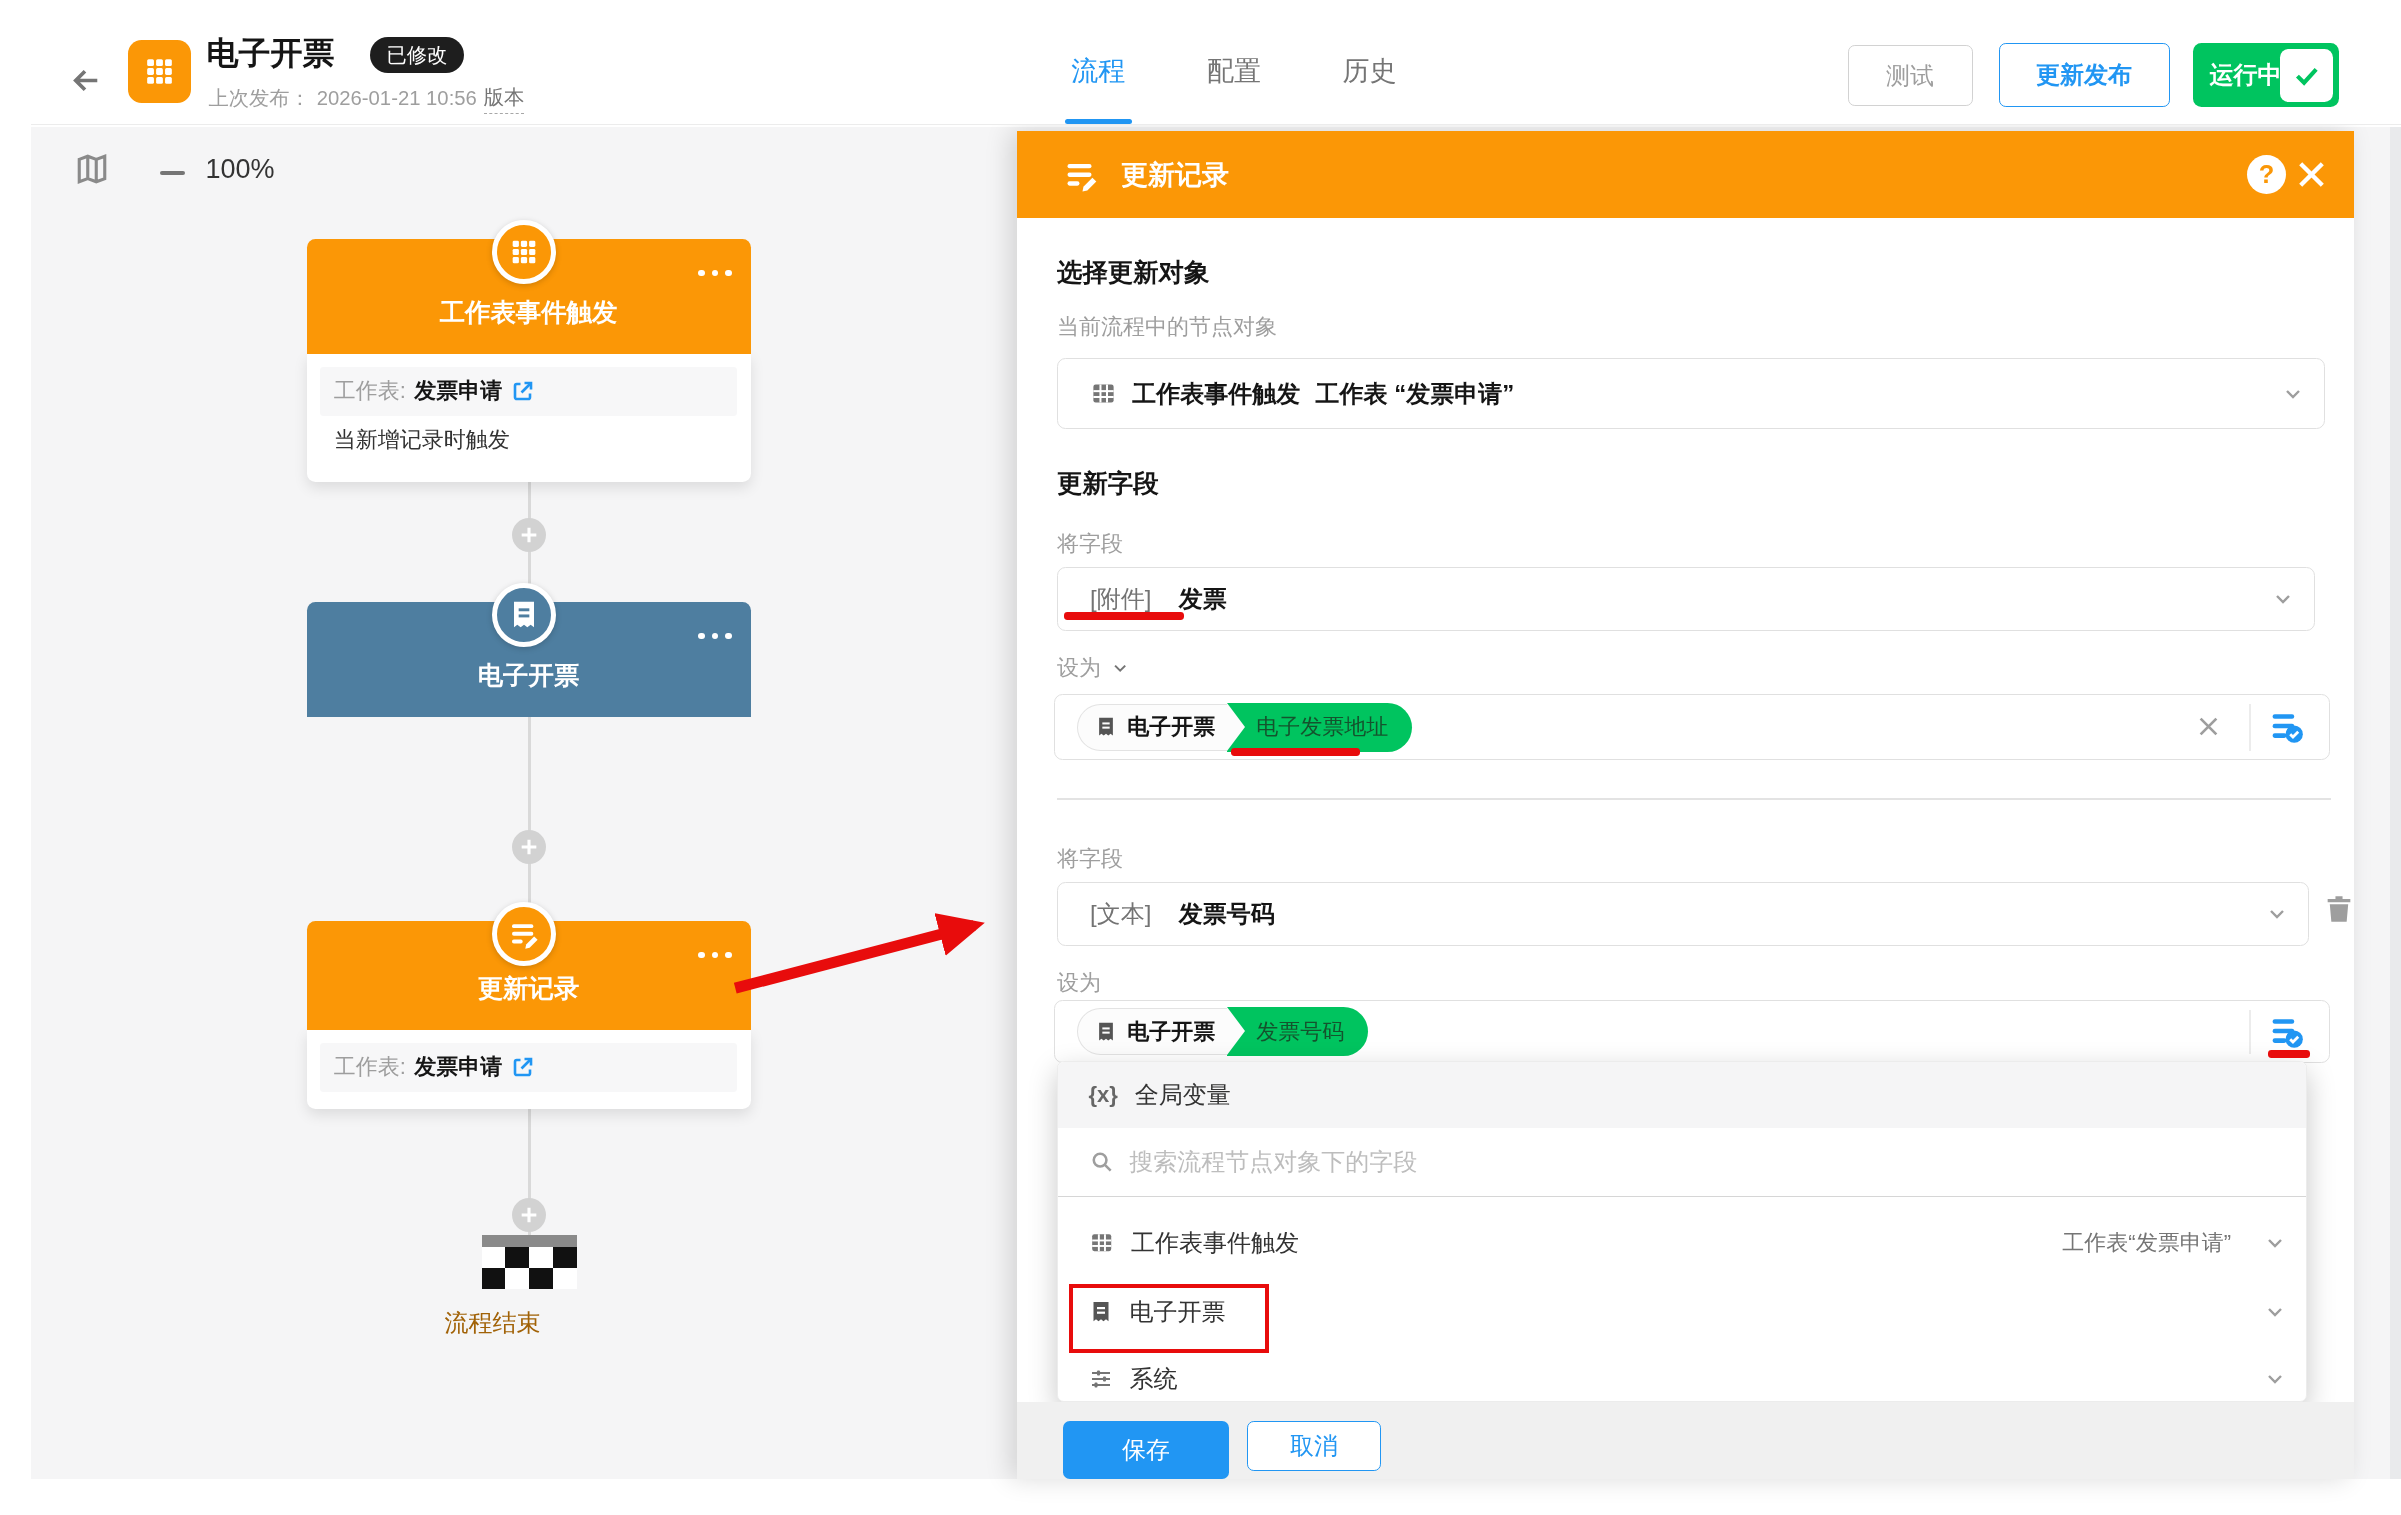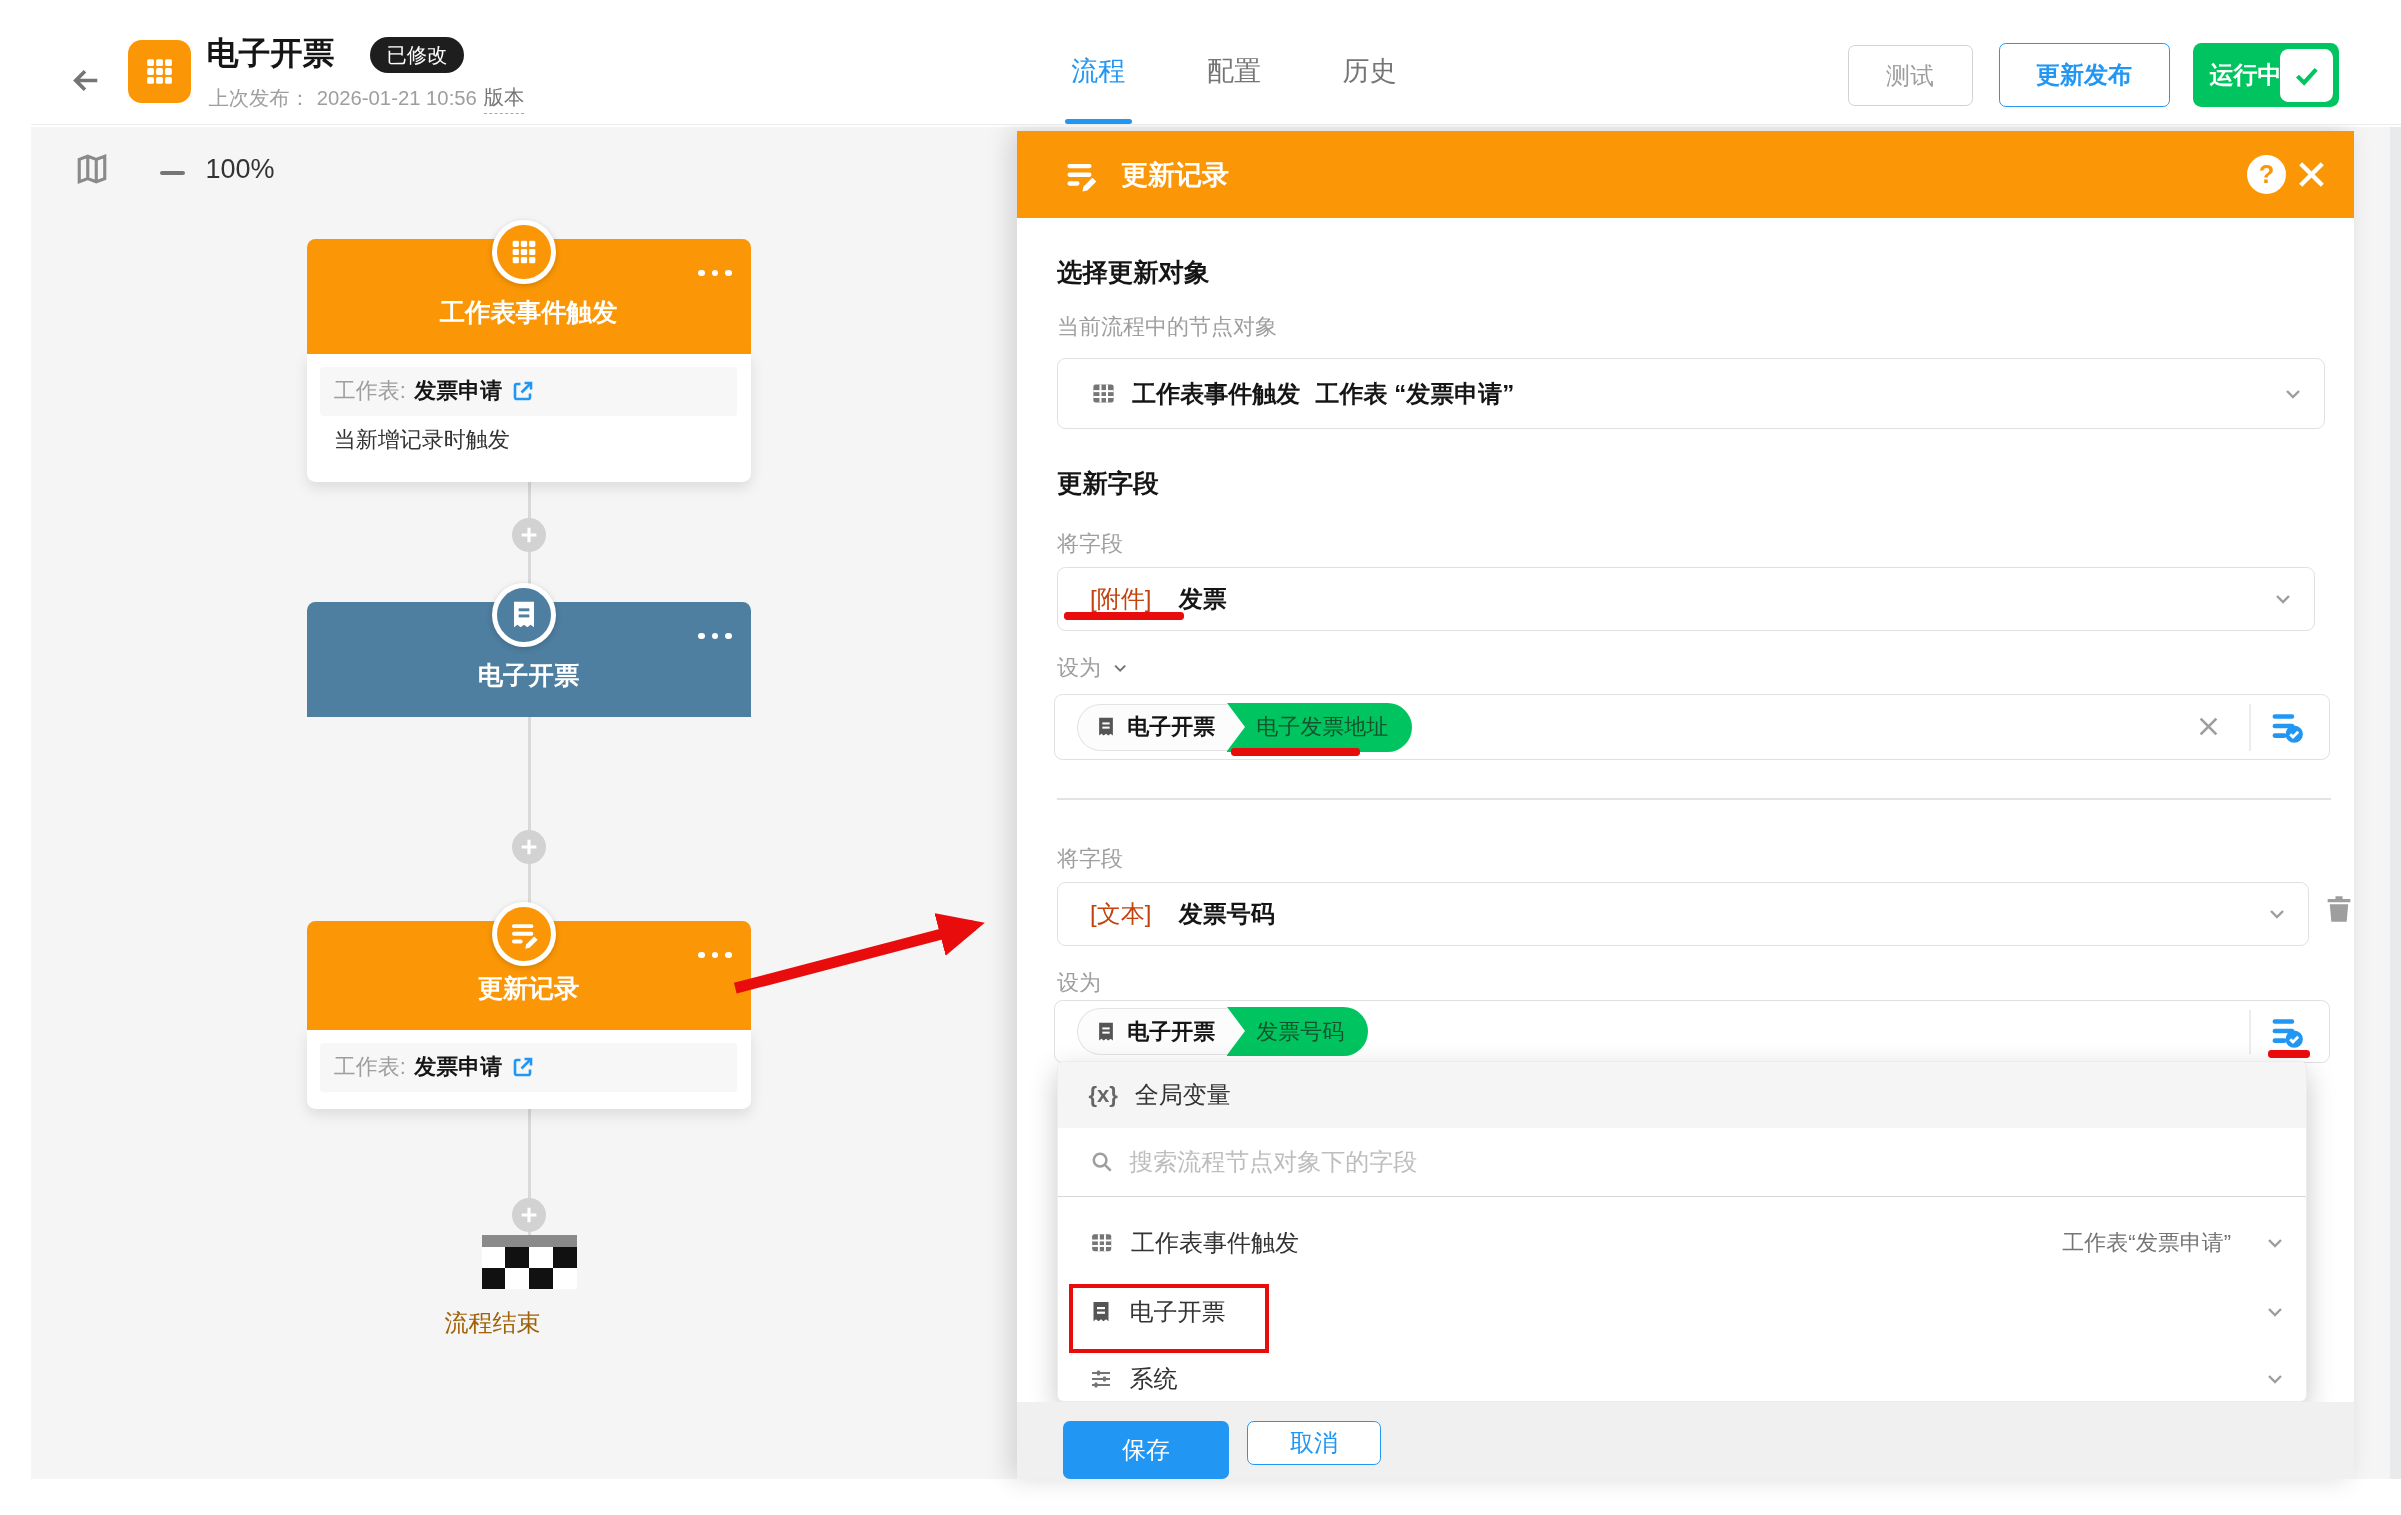--- a/index.html
+++ b/index.html
@@ -57,21 +57,21 @@
   
   .panel { left:1017px; top:131px; width:1337px; height:1348px; background:#fff; box-shadow:-6.8px 0 24px rgba(0,0,0,.14); z-index:20; }
   .panel-head { left:0; top:0; width:100%; height:87px; background:var(--orange); display:flex; align-items:center; padding:0 0 0 46px; gap:22px; }
   .panel-title { color:#fff; font-size:27px; font-weight:bold; }
   .help-circle { position:absolute; left:1230px; top:24px; width:39px; height:39px; background:#fff; border-radius:50%; color:var(--orange); font-size:25.4px; font-weight:bold; display:flex; align-items:center; justify-content:center; }
   .close-x { position:absolute; left:1276px; top:25.4px; width:37px; height:37px; color:#fff; }
   .h1 { font-size:25.4px; font-weight:bold; color:#151515; }
   .lbl { font-size:22px; color:#9e9e9e; display:flex; align-items:center; gap:8.5px; }
   .selbox { border:1.7px solid #e0e0e0; border-radius:8.5px; background:#fff; display:flex; align-items:center; padding:0 59px 0 32px; gap:15.3px; font-size:24px; }
   .chev { position:absolute; right:18.6px; top:50%; margin-top:-12px; width:24px; height:24px; color:#9e9e9e; }
-  .typegray { color:#c2410c; margin-right:12px; }
+  .typegray { color:#737373; margin-right:12px; }
   .namebold { font-weight:bold; }
   .divider { height:1.7px; background:#e3e3e3; }
   .tagrow { border:1.7px solid #e0e0e0; border-radius:8.5px; background:#fff; display:flex; align-items:center; padding:0 144px 0 22px; }
   .pill { height:47px; border:1.7px solid #e3e3e3; border-right:none; border-radius:24px 0 0 24px; background:#fcfcfc; display:flex; align-items:center; gap:10.2px; padding:0 34px 0 17px; font-size:22px; font-weight:bold; color:#151515; }
   .pill .ricon { color:#555; }
   .gtag { position:relative; margin-left:-22px; height:49px; background:var(--green); border-radius:0 24.6px 24.6px 0; display:flex; align-items:center; padding:0 24px 0 29px; color:#14532d; font-size:22px; font-weight:normal; }
   .gtag::before { content:""; position:absolute; left:0; top:0; width:0; height:0; border-top:24.6px solid transparent; border-bottom:24.6px solid transparent; border-left:18.6px solid #fcfcfc; }
   .vdiv { position:absolute; right:78px; top:8.5px; bottom:8.5px; width:1.7px; background:#ececec; }
   .xclear { position:absolute; right:107px; top:50%; margin-top:-13.6px; width:27px; height:27px; color:#9e9e9e; }
   .pickicon { position:absolute; right:24px; top:50%; margin-top:-18.6px; width:37px; height:37px; }
@@ -79,21 +79,21 @@
   .popup { border:0.8px solid #ececec; border-radius:6.8px; background:#fff; box-shadow:0 10.2px 29px rgba(0,0,0,.22); overflow:hidden; }
   .gvar-row { height:66px; background:#f5f5f6; display:flex; align-items:center; gap:17px; padding:0 30.5px; font-size:24px; color:#333; }
   .gvar-ic { font-weight:bold; color:#666; font-size:22px; }
   .search-row { height:69px; display:flex; align-items:center; gap:15.3px; padding:0 30.5px; border-bottom:1.7px solid #d6d6d6; }
   .search-row input { border:none; outline:none; font-size:24px; color:#333; width:1017px; background:transparent; font-family:inherit; }
   .search-row input::placeholder { color:#bdbdbd; }
   .pick-row { position:relative; height:64px; display:flex; align-items:center; gap:17px; padding:0 30.5px; font-size:24px; color:#333; }
   .pick-right { position:absolute; right:75px; color:#757575; font-size:22px; }
   .footer { left:0; top:1271px; width:100%; height:77px; background:#f0f0f0; }
   .btn-save { position:absolute; left:46px; top:18.6px; width:166px; height:58px; background:#2196f3; color:#fff; font-size:24px; border-radius:6.8px; display:flex; align-items:center; justify-content:center; }
-  .btn-cancel { position:absolute; left:230px; top:18.6px; width:134px; height:44px; background:#fff; border:1.7px solid #2196f3; color:#2196f3; font-size:24px; border-radius:6.8px; display:flex; align-items:center; justify-content:center; }
+  .btn-cancel { position:absolute; left:230px; top:18.6px; width:134px; height:50px; background:#fff; border:1.7px solid #2196f3; color:#2196f3; font-size:24px; border-radius:6.8px; display:flex; align-items:center; justify-content:center; }
 
   
   .red-underline { position:absolute; background:#e80c0c; border-radius:3.4px; height:7.6px; z-index:25; }
   .red-box { position:absolute; border:4.2px solid #e80c0c; z-index:25; }
 
   :root { --orange:#fb9706; --nodeblue:#4e7ea0; --green:#00c45f; }
   svg { display:block; }
 </style>
 </head>
 <body>

